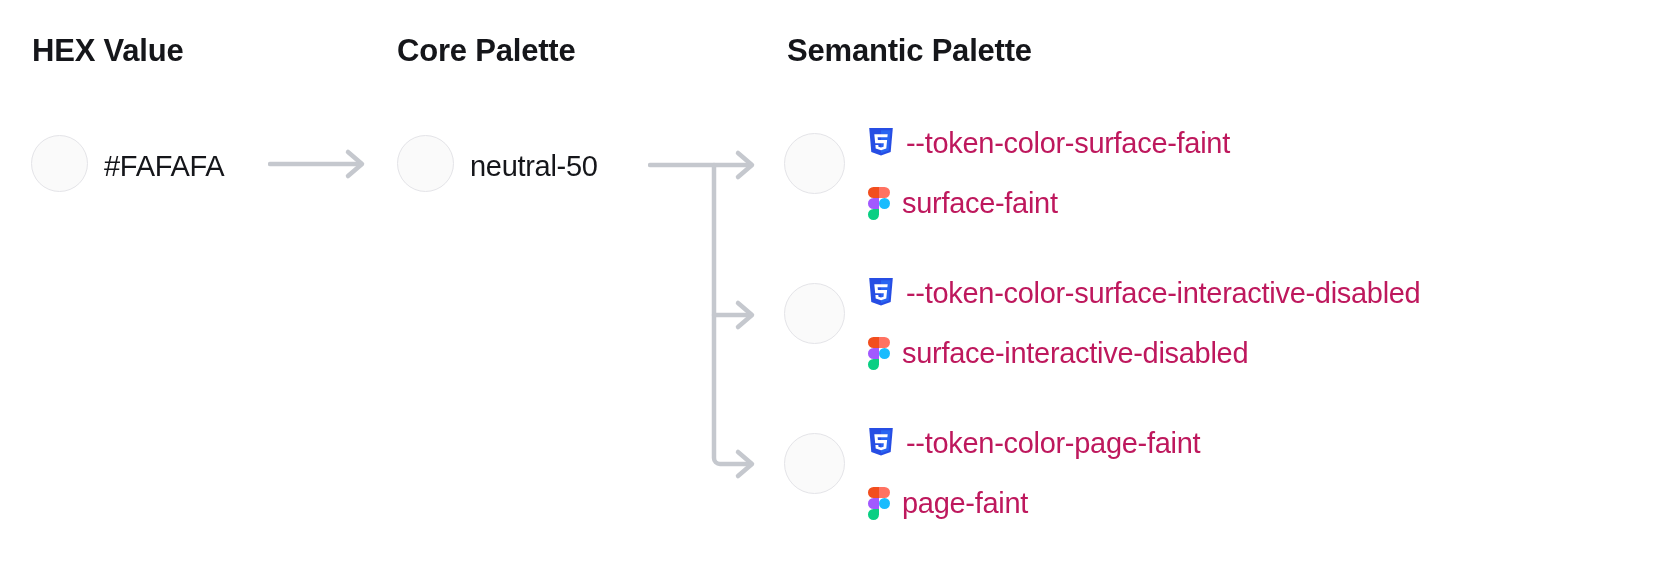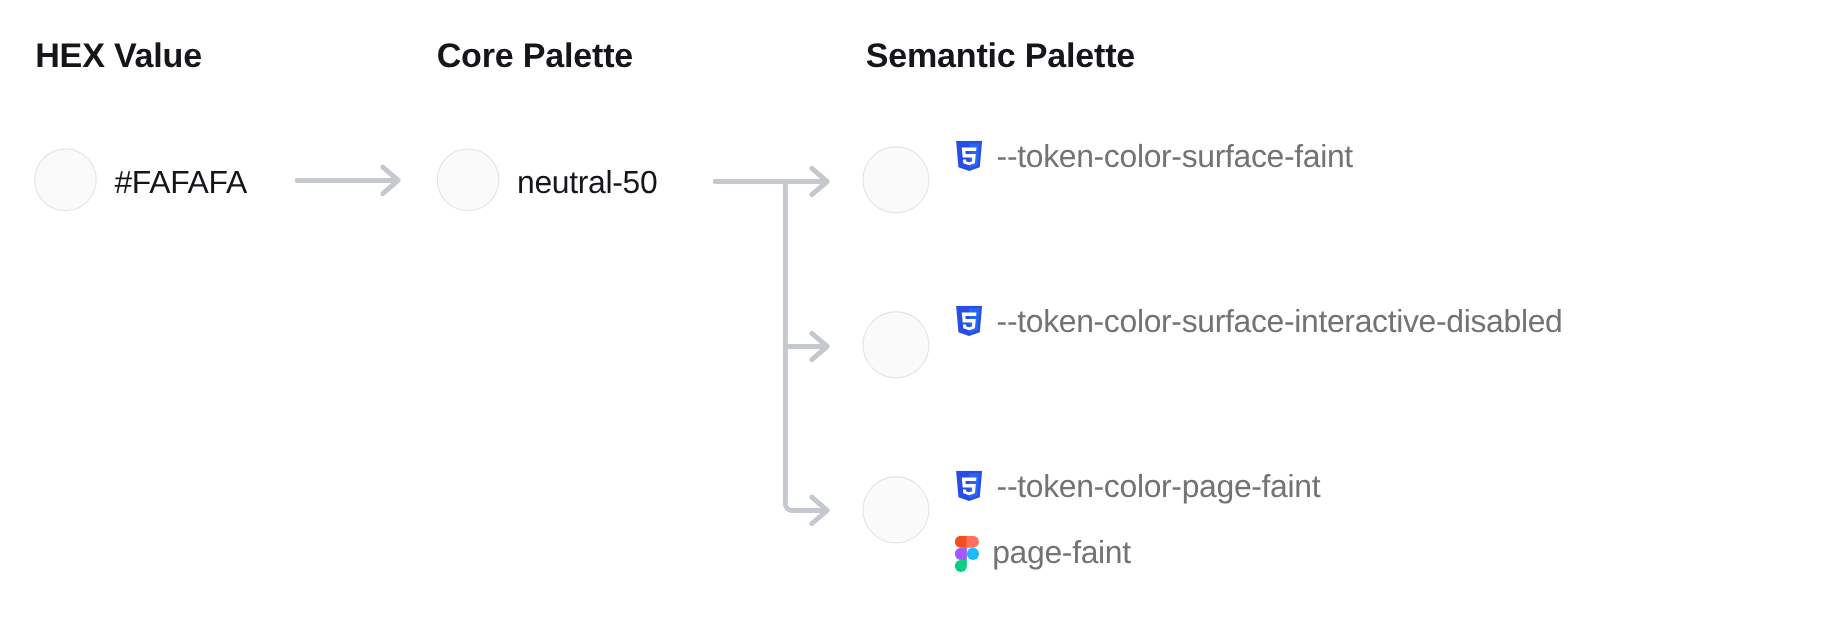--- a/index.html
+++ b/index.html
@@ -90,21 +90,21 @@
   .sem-line {
     display: flex;
     align-items: center;
     height: 60px;
     gap: 12px;
     white-space: nowrap;
   }
   .sem-text {
     font-size: 29px;
     font-weight: 400;
-    color: #737373;
+    color: #be185d;
     letter-spacing: -0.3px;
     line-height: 1;
   }
 
   .icon {
     flex: 0 0 auto;
     display: block;
   }
   .icon-css { width: 26px; height: 30px; }
   .icon-figma { width: 22px; height: 33px; }
@@ -152,33 +152,53 @@
     <div class="sem-line">
       <svg class="icon icon-css" viewBox="0 0 26 30">
         <path d="M1.2 0 H24.8 L22.7 24.1 L13 27.4 L3.3 24.1 Z" fill="#264DE4"></path>
         <path d="M13 2.3 V25.2 L20.8 22.5 L22.6 2.3 Z" fill="#2965F1"></path>
         <path d="M6.3 6.2 H19.7 L19.4 9.2 H9.6 L9.9 12.1 H19.1 L18.3 20.5
                  L13 22.2 L7.7 20.5 L7.4 17.1 H10.3 L10.45 18.8 L13 19.6
                  L15.55 18.8 L15.8 15.2 H7.2 Z" fill="#ffffff"></path>
       </svg>
       <span class="sem-text">--token-color-surface-faint</span>
     </div>
+    <div class="sem-line">
+      <svg class="icon icon-figma" viewBox="0 0 22 33">
+        <path d="M5.5 0 H11 V11 H5.5 A5.5 5.5 0 0 1 5.5 0 Z" fill="#F24E1E"></path>
+        <path d="M11 0 H16.5 A5.5 5.5 0 0 1 16.5 11 H11 Z" fill="#FF7262"></path>
+        <path d="M5.5 11 H11 V22 H5.5 A5.5 5.5 0 0 1 5.5 11 Z" fill="#A259FF"></path>
+        <circle cx="16.5" cy="16.5" r="5.5" fill="#1ABCFE"></circle>
+        <path d="M5.5 22 H11 V27.5 A5.5 5.5 0 1 1 5.5 22 Z" fill="#0ACF83"></path>
+      </svg>
+      <span class="sem-text">surface-faint</span>
+    </div>
   </div>
 
   <div class="sem-row" id="sem-row-1">
     <div class="sem-line">
       <svg class="icon icon-css" viewBox="0 0 26 30">
         <path d="M1.2 0 H24.8 L22.7 24.1 L13 27.4 L3.3 24.1 Z" fill="#264DE4"></path>
         <path d="M13 2.3 V25.2 L20.8 22.5 L22.6 2.3 Z" fill="#2965F1"></path>
         <path d="M6.3 6.2 H19.7 L19.4 9.2 H9.6 L9.9 12.1 H19.1 L18.3 20.5
                  L13 22.2 L7.7 20.5 L7.4 17.1 H10.3 L10.45 18.8 L13 19.6
                  L15.55 18.8 L15.8 15.2 H7.2 Z" fill="#ffffff"></path>
       </svg>
       <span class="sem-text">--token-color-surface-interactive-disabled</span>
     </div>
+    <div class="sem-line">
+      <svg class="icon icon-figma" viewBox="0 0 22 33">
+        <path d="M5.5 0 H11 V11 H5.5 A5.5 5.5 0 0 1 5.5 0 Z" fill="#F24E1E"></path>
+        <path d="M11 0 H16.5 A5.5 5.5 0 0 1 16.5 11 H11 Z" fill="#FF7262"></path>
+        <path d="M5.5 11 H11 V22 H5.5 A5.5 5.5 0 0 1 5.5 11 Z" fill="#A259FF"></path>
+        <circle cx="16.5" cy="16.5" r="5.5" fill="#1ABCFE"></circle>
+        <path d="M5.5 22 H11 V27.5 A5.5 5.5 0 1 1 5.5 22 Z" fill="#0ACF83"></path>
+      </svg>
+      <span class="sem-text">surface-interactive-disabled</span>
+    </div>
   </div>
 
   <div class="sem-row" id="sem-row-2">
     <div class="sem-line">
       <svg class="icon icon-css" viewBox="0 0 26 30">
         <path d="M1.2 0 H24.8 L22.7 24.1 L13 27.4 L3.3 24.1 Z" fill="#264DE4"></path>
         <path d="M13 2.3 V25.2 L20.8 22.5 L22.6 2.3 Z" fill="#2965F1"></path>
         <path d="M6.3 6.2 H19.7 L19.4 9.2 H9.6 L9.9 12.1 H19.1 L18.3 20.5
                  L13 22.2 L7.7 20.5 L7.4 17.1 H10.3 L10.45 18.8 L13 19.6
                  L15.55 18.8 L15.8 15.2 H7.2 Z" fill="#ffffff"></path>

